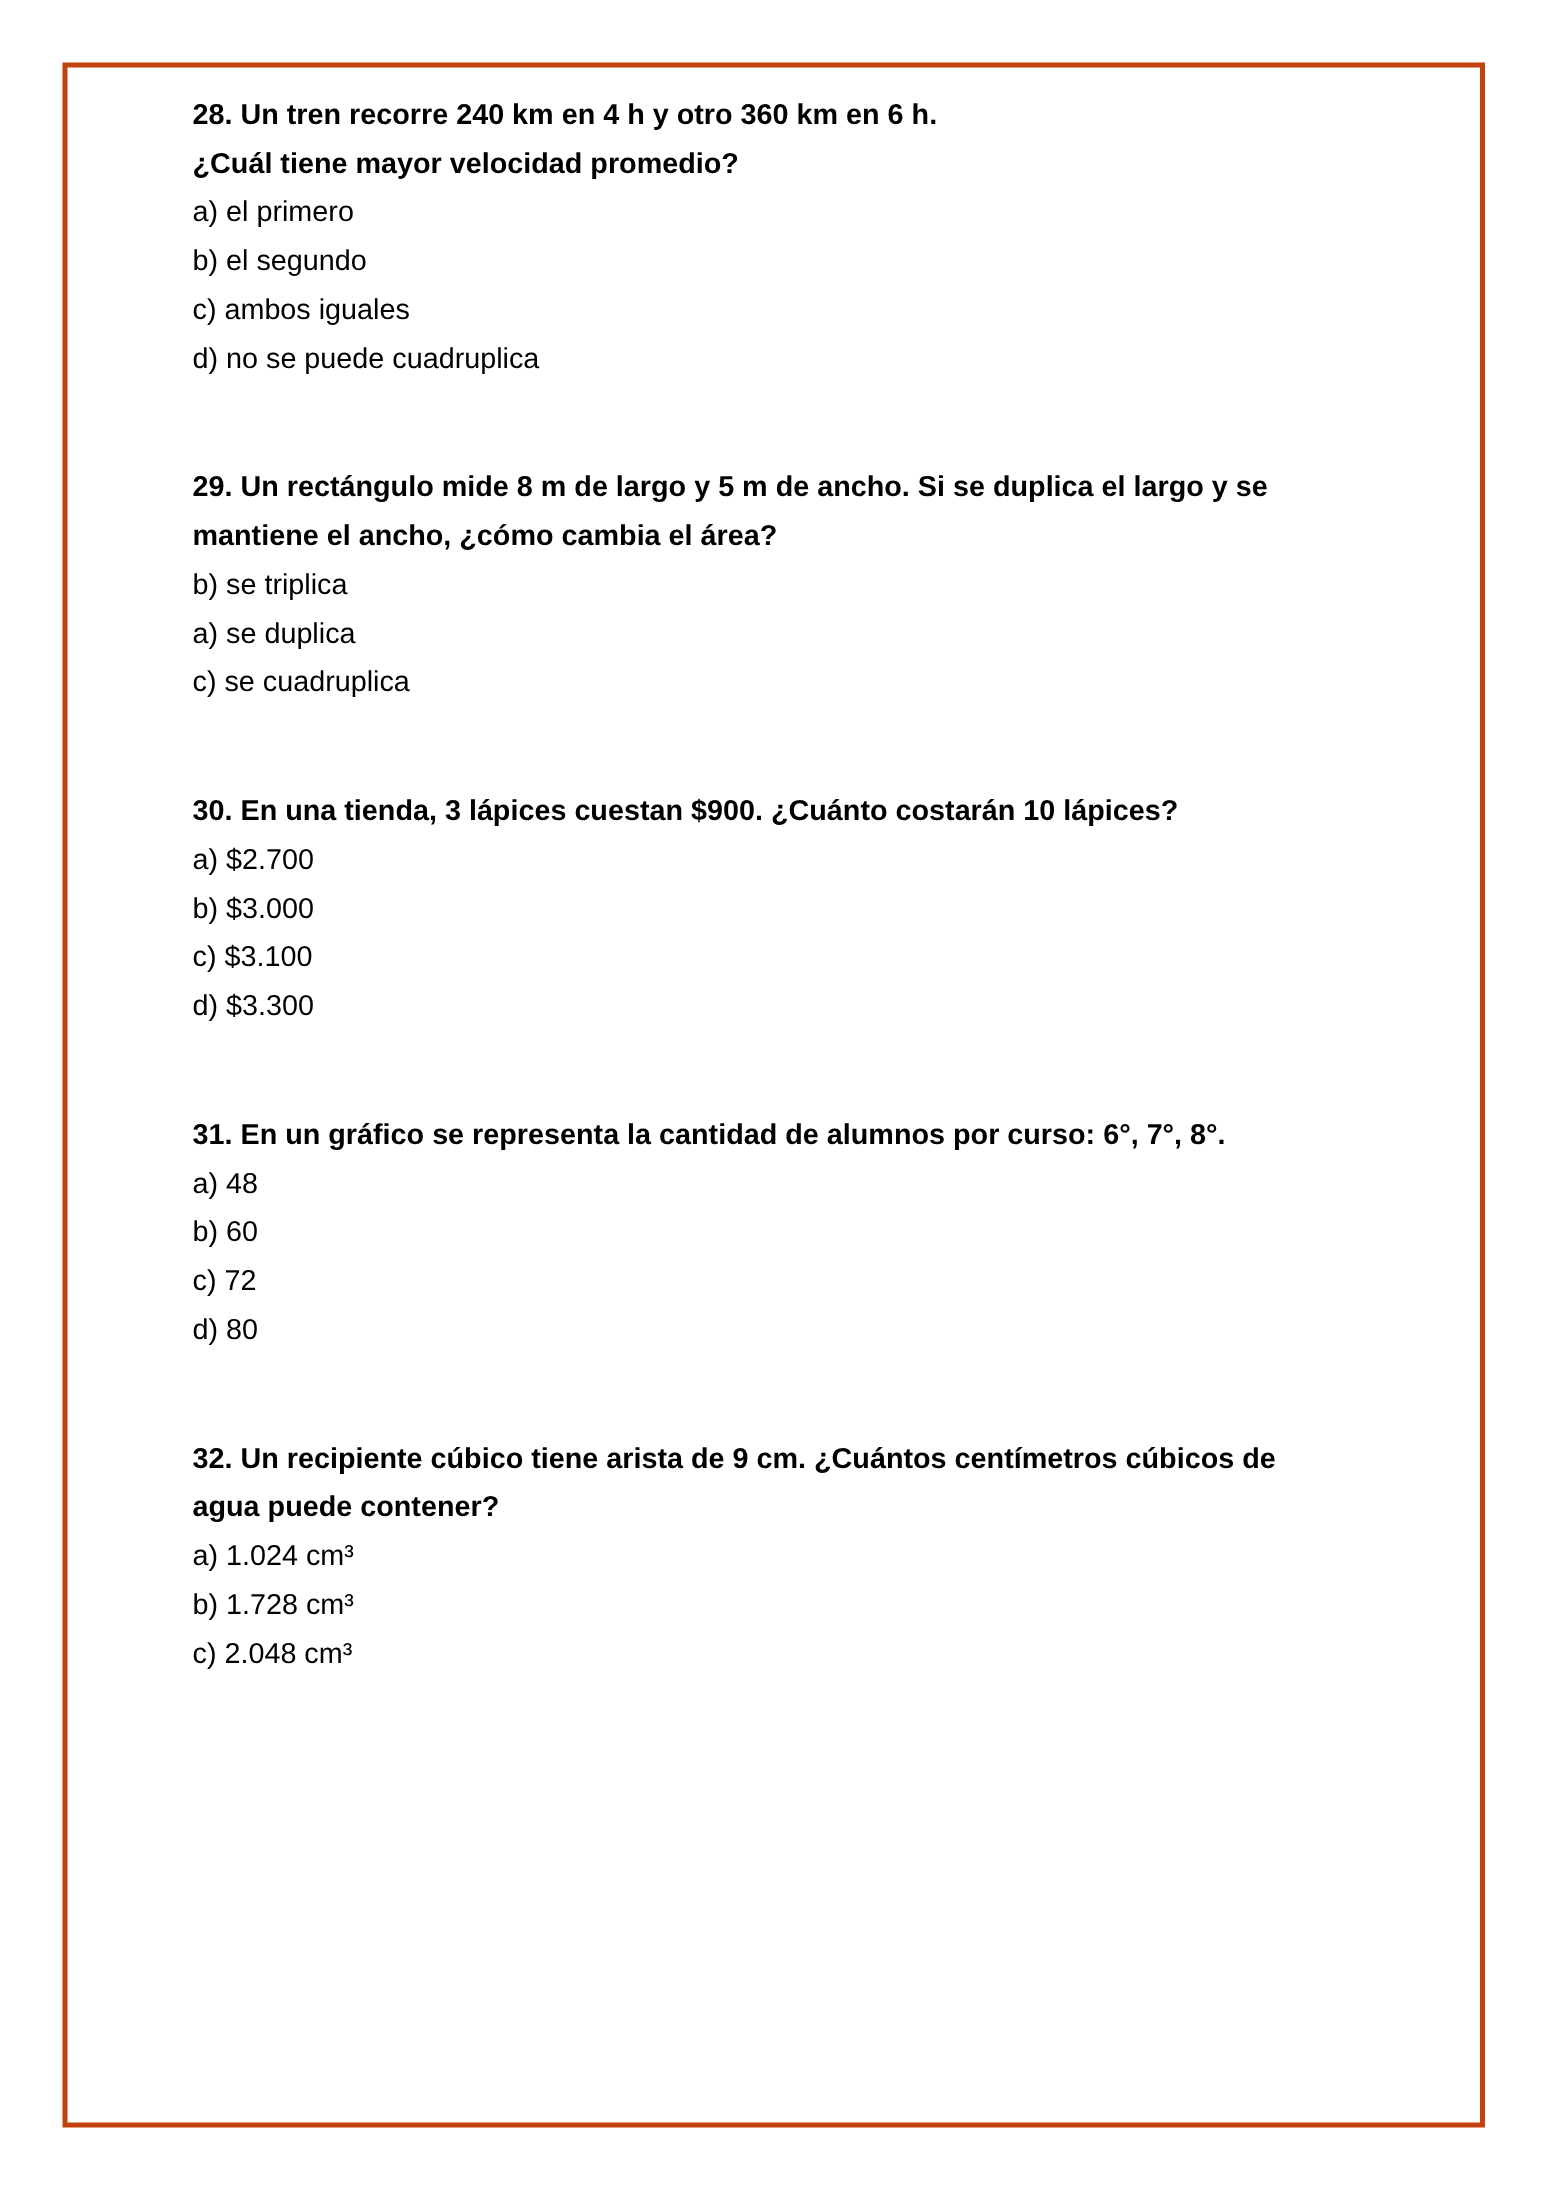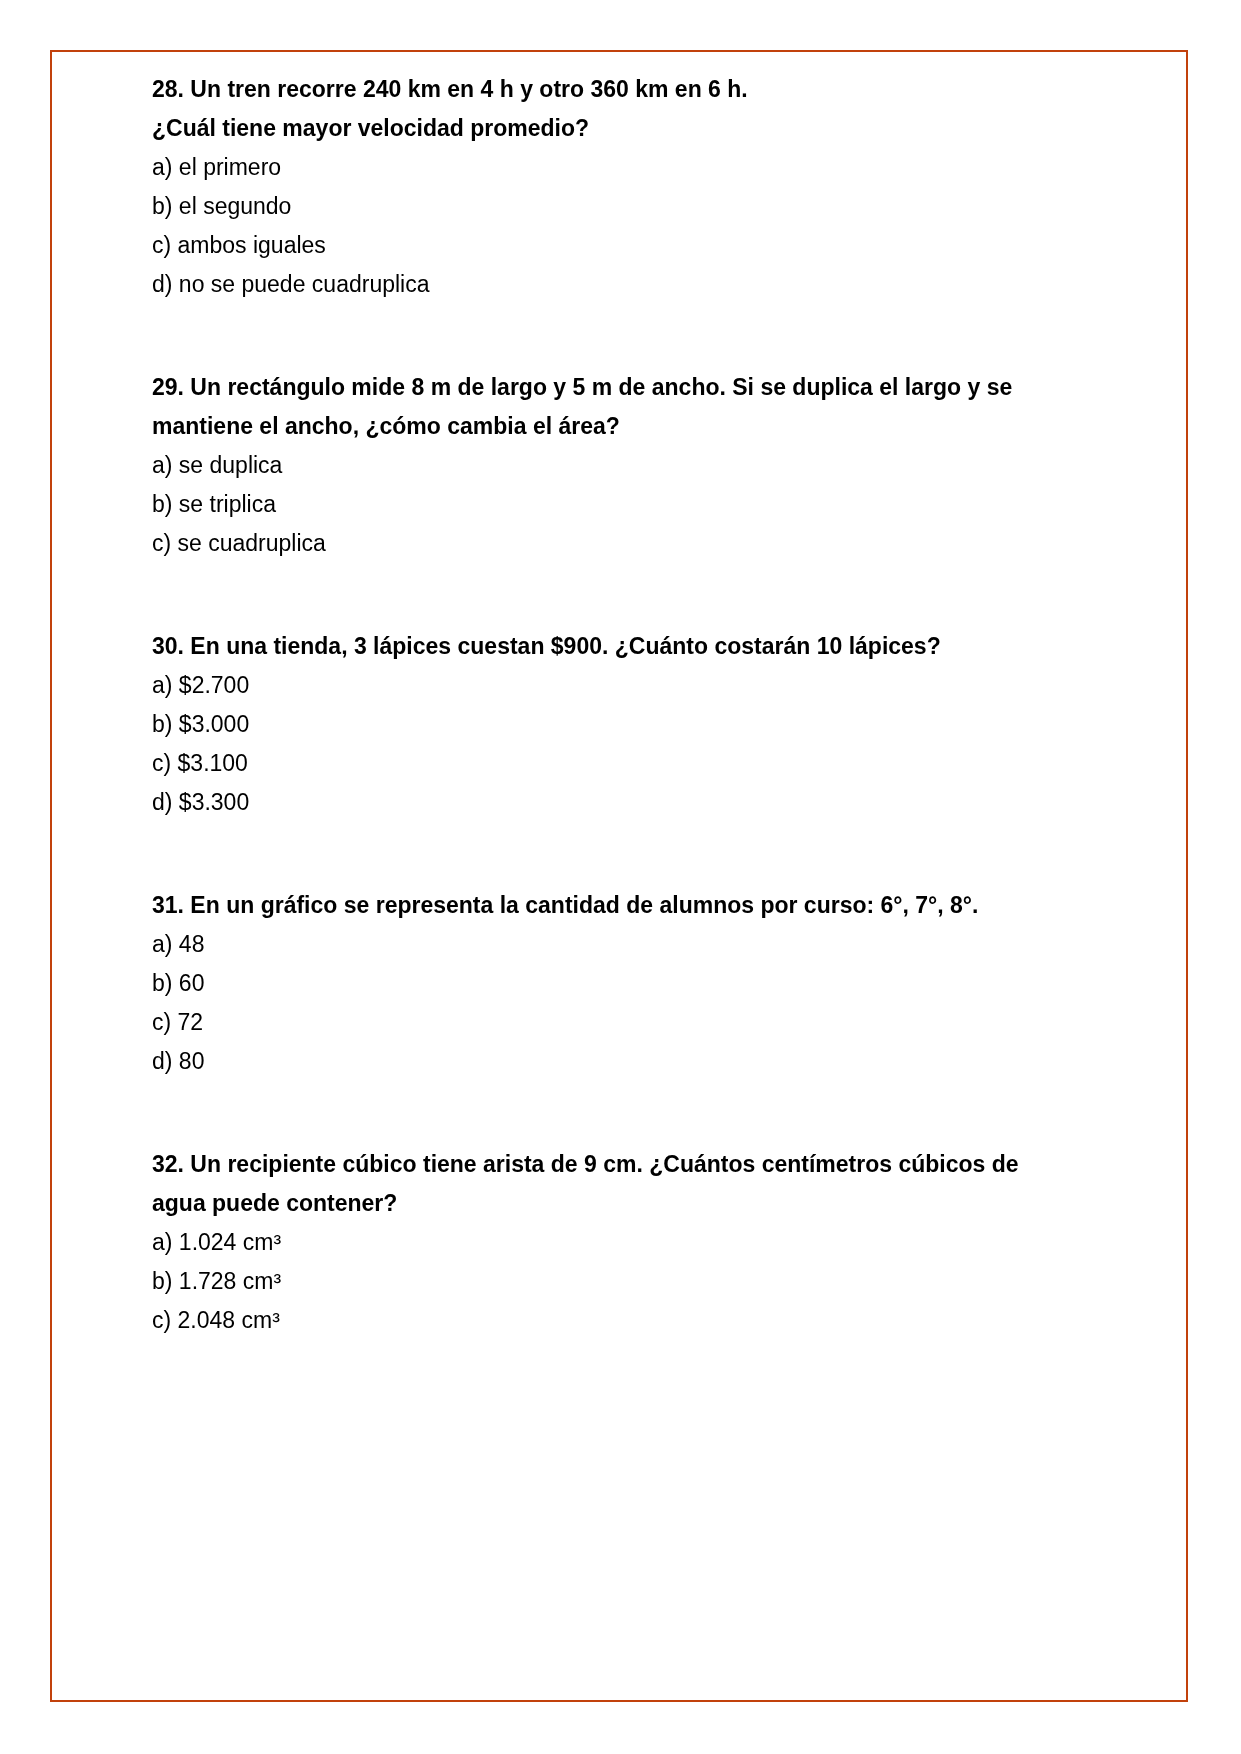--- a/index.html
+++ b/index.html
@@ -15,21 +15,21 @@
     background: #ffffff;
     overflow: hidden;
   }
   .page {
     position: absolute;
     left: 50px;
     top: 50px;
     width: 1138px;
     height: 1652px;
     background: #ffffff;
-    border: 2px solid #c2410c;
+    border: 4px solid #c2410c;
     box-sizing: border-box;
   }
   .content {
     padding: 18px 30px 0 100px;
     color: #000000;
     font-size: 23px;
     line-height: 39px;
   }
   .question {
     margin-bottom: 64px;
@@ -77,22 +77,22 @@
           <div class="q-line"><span>28. Un tren recorre 240 km en 4 h y otro 360 km en 6 h.</span> </div>
           <div class="q-line"><span>¿Cuál tiene mayor velocidad promedio?</span> </div>
           <div class="option">a) el primero</div>
           <div class="option">b) el segundo</div>
           <div class="option">c) ambos iguales</div>
           <div class="option">d) no se puede cuadruplica</div>
         </div>
         <div class="question">
           <div class="q-line"><span>29. Un rectángulo mide 8 m de largo y 5 m de ancho. Si se duplica el largo y se</span> </div>
           <div class="q-line"><span>mantiene el ancho, ¿cómo cambia el área?</span> </div>
+          <div class="option">b) se triplica</div>
           <div class="option">a) se duplica</div>
-          <div class="option">b) se triplica</div>
           <div class="option">c) se cuadruplica</div>
         </div>
         <div class="question">
           <div class="q-line"><span>30. En una tienda, 3 lápices cuestan $900. ¿Cuánto costarán 10 lápices?</span> </div>
           <div class="option">a) $2.700</div>
           <div class="option">b) $3.000</div>
           <div class="option">c) $3.100</div>
           <div class="option">d) $3.300</div>
         </div>
         <div class="question">

